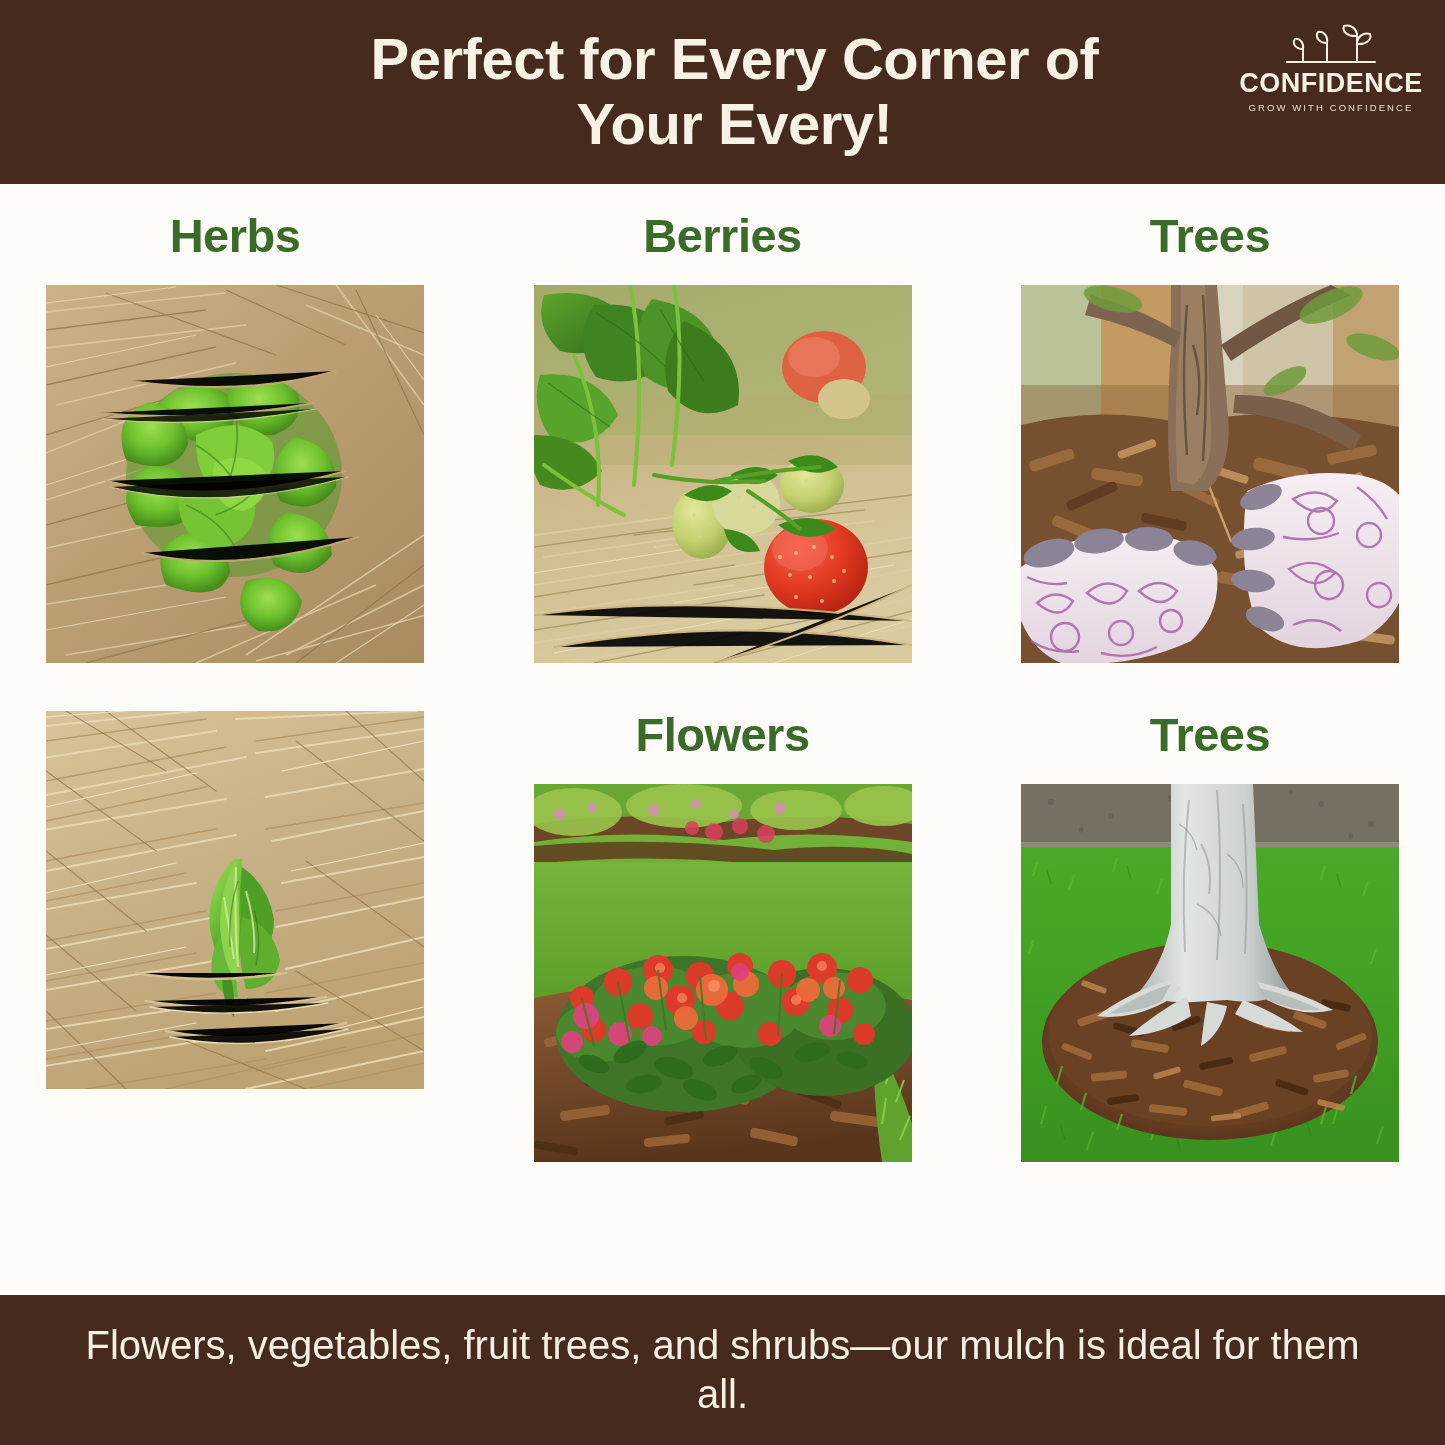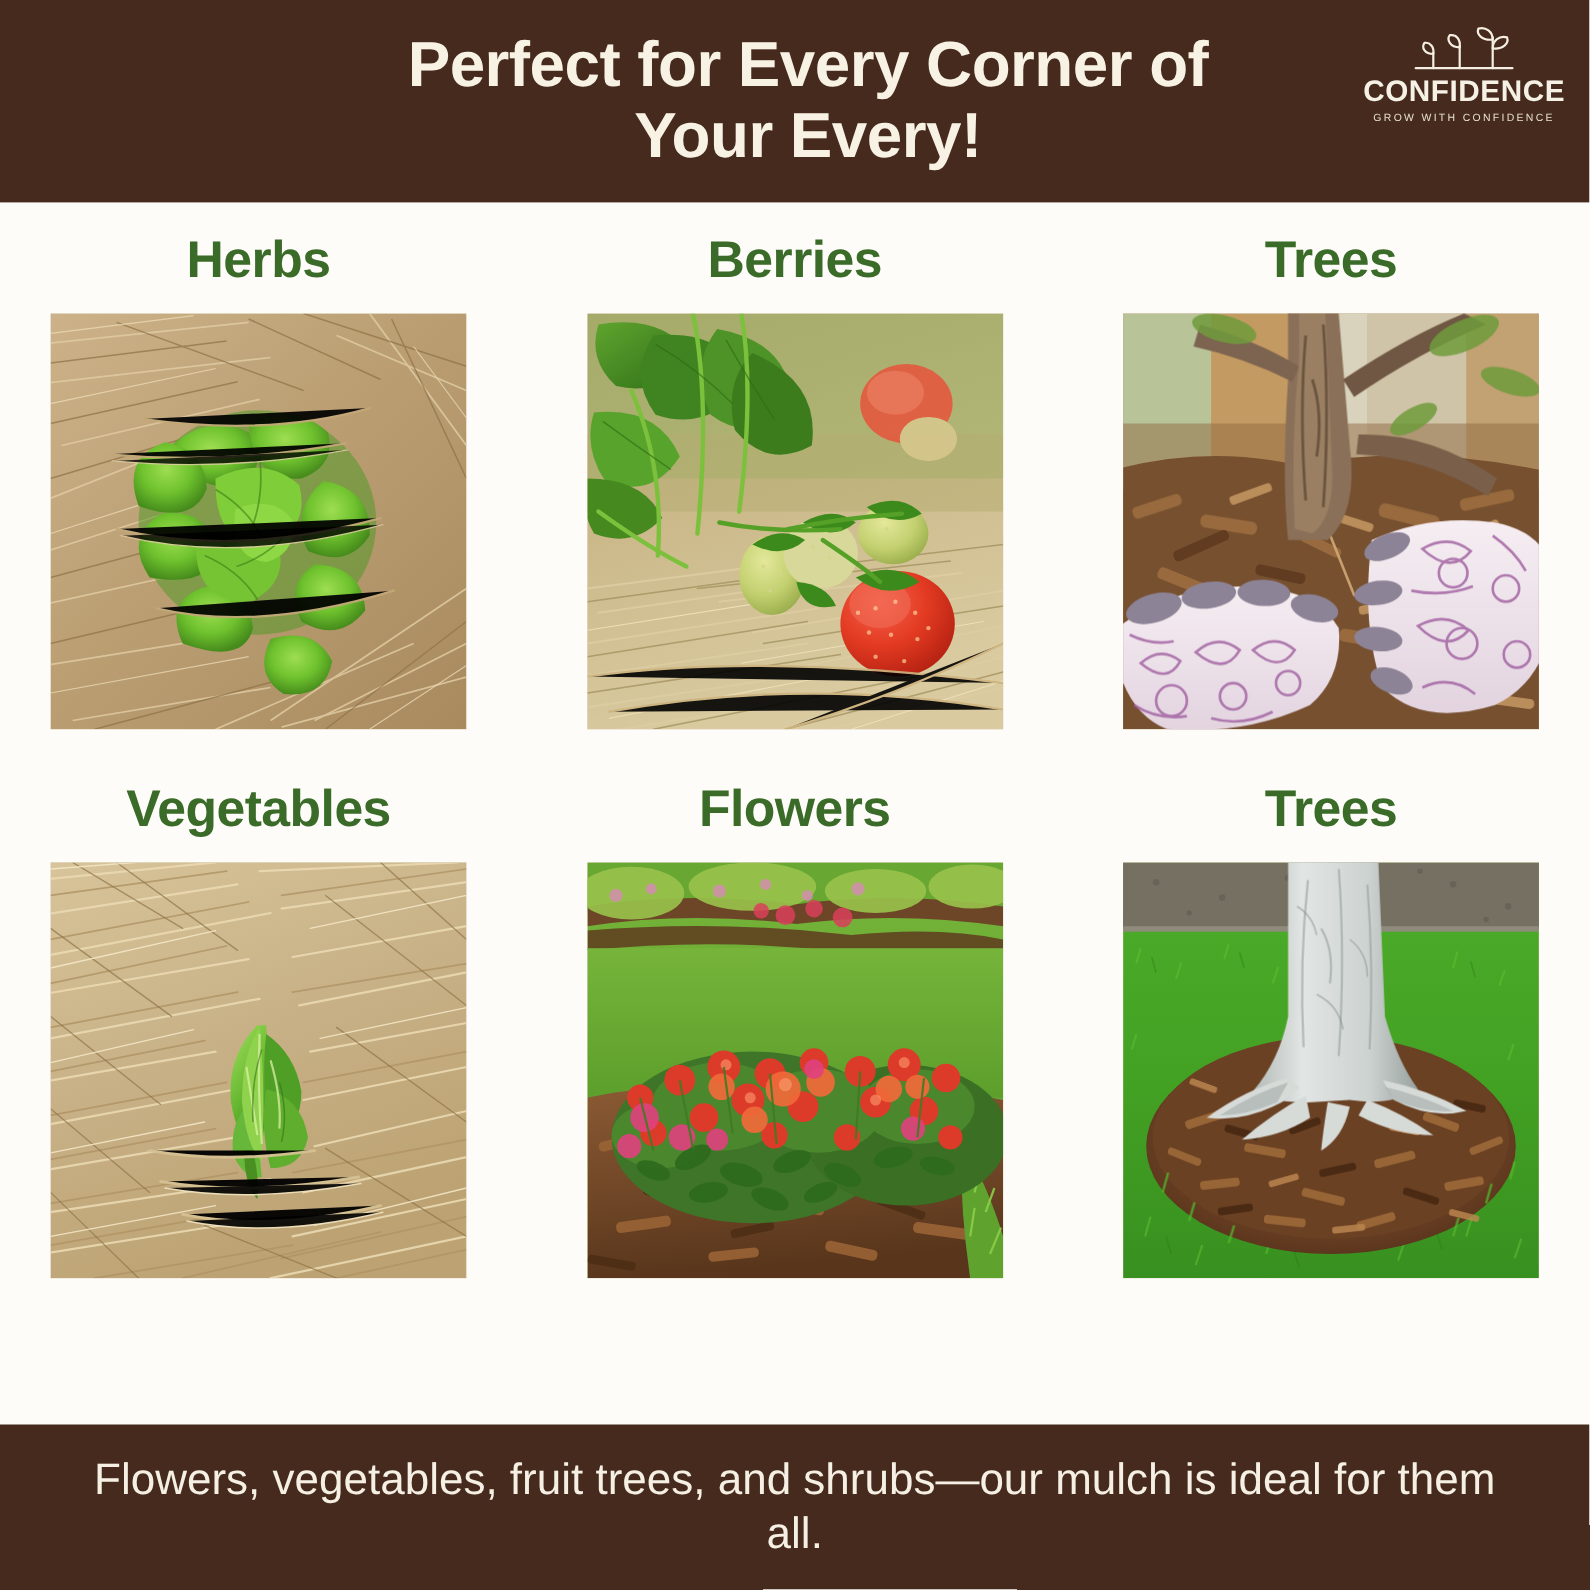--- a/index.html
+++ b/index.html
@@ -515,21 +515,20 @@
             </g>
           </svg>
         </div>
       </div>
 
     </div>
 
     <div class="row">
 
       <div class="cell">
-        <div class="cell-label">Vegetables</div>
         <div class="photo">
           <svg viewBox="0 0 378 378" preserveAspectRatio="xMidYMid slice">
             <defs>
               <linearGradient id="strawD" x1="0" y1="0" x2="0.4" y2="1">
                 <stop offset="0%" stop-color="#d8c49a"></stop>
                 <stop offset="50%" stop-color="#c8b187"></stop>
                 <stop offset="100%" stop-color="#bda373"></stop>
               </linearGradient>
               <linearGradient id="sproutD" x1="0" y1="0" x2="0.4" y2="1">
                 <stop offset="0%" stop-color="#a3e05c"></stop>

